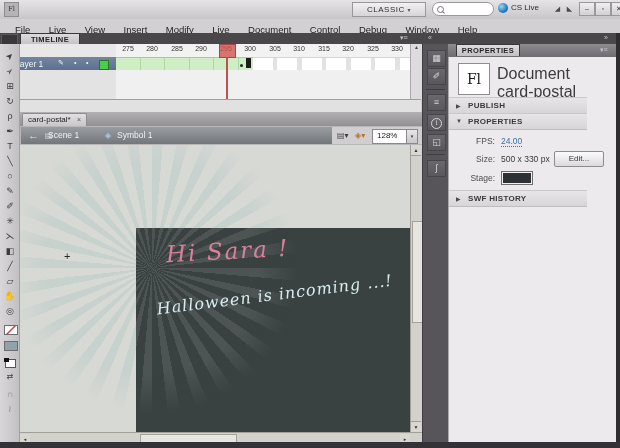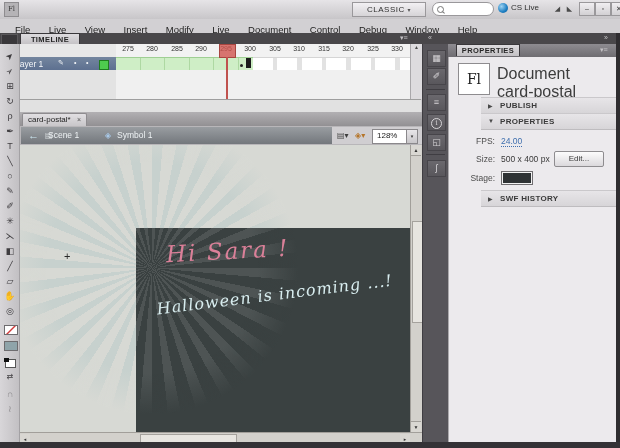--- a/index.html
+++ b/index.html
@@ -121,21 +121,21 @@
   .infocirc{display:inline-block;width:9px;height:9px;border:1px solid #d6d4d7;border-radius:50%;
     font-size:7px;line-height:9px;font-family:"DejaVu Serif",serif;}
 
   
   .proptabrow{left:448px;top:44px;width:170px;height:13px;background:linear-gradient(#8e8c91,#6e6c71);}
   .propbody{left:448px;top:57px;width:170px;height:385px;background:#eceaed;border-left:1px solid #acaaad;box-sizing:border-box;}
   .flbox{left:9px;top:6px;width:30px;height:30px;background:#fff;border:1px solid #8e8c8f;
     font-family:"DejaVu Serif",serif;font-size:14px;color:#1a1a1a;text-align:center;line-height:30px;}
   .doclabel{left:48px;font-size:16px;color:#3c3c3c;}
   .sechdr{left:0;width:138px;height:15px;background:linear-gradient(#e7e5e8,#d7d5d8);
-    border-top:1px solid #cac8cb;border-bottom:1px solid #bebcbf;margin-left:32px;}
+    border-top:1px solid #cac8cb;border-bottom:1px solid #bebcbf;}
   .secarrow{left:7px;top:4px;font-size:6px;color:#4a4a4a;}
   .sectitle{left:19px;top:3px;font-size:8px;font-weight:bold;color:#3a3a3a;letter-spacing:.3px;}
   .proplabel{width:46px;font-size:8.5px;color:#4c4c4c;text-align:right;}
   .propval{font-size:8.5px;color:#3a3a3a;}
   .fpslink{color:#3f6fae;border-bottom:1px dotted #3f6fae;}
   .editbtn{left:105px;width:48px;height:14px;border:1px solid #8e8c8f;border-radius:2px;
     background:linear-gradient(#fcfcfc,#dbd9dc);font-size:8px;color:#3a3a3a;text-align:center;line-height:14px;}
   .stageswatch{left:52px;width:30px;height:12px;background:#2e3234;border:1px solid #6f6d70;box-shadow:inset 0 0 0 1px #f2f2f2;}
 
   
@@ -341,21 +341,21 @@
   </div>
   <div class="abs sechdr" style="top:56px;">
     <span class="abs secarrow">▼</span>
     <span class="abs sectitle">PROPERTIES</span>
   </div>
 
   <span class="abs proplabel" style="left:0;top:79px;">FPS:</span>
   <span class="abs propval fpslink" style="left:52px;top:79px;">24.00</span>
 
   <span class="abs proplabel" style="left:0;top:97px;">Size:</span>
-  <span class="abs propval" style="left:52px;top:97px;">500 x 400 px</span>
+  <span class="abs propval" style="left:52px;top:97px;">500 x 330 px</span>
   <div class="abs editbtn" style="top:94px;">Edit...</div>
 
   <span class="abs proplabel" style="left:0;top:116px;">Stage:</span>
   <div class="abs stageswatch" style="top:114px;"></div>
 
   <div class="abs sechdr" style="top:133px;text-decoration:underline;">
     <span class="abs secarrow">▶</span>
     <span class="abs sectitle">SWF HISTORY</span>
   </div>
 </div>

